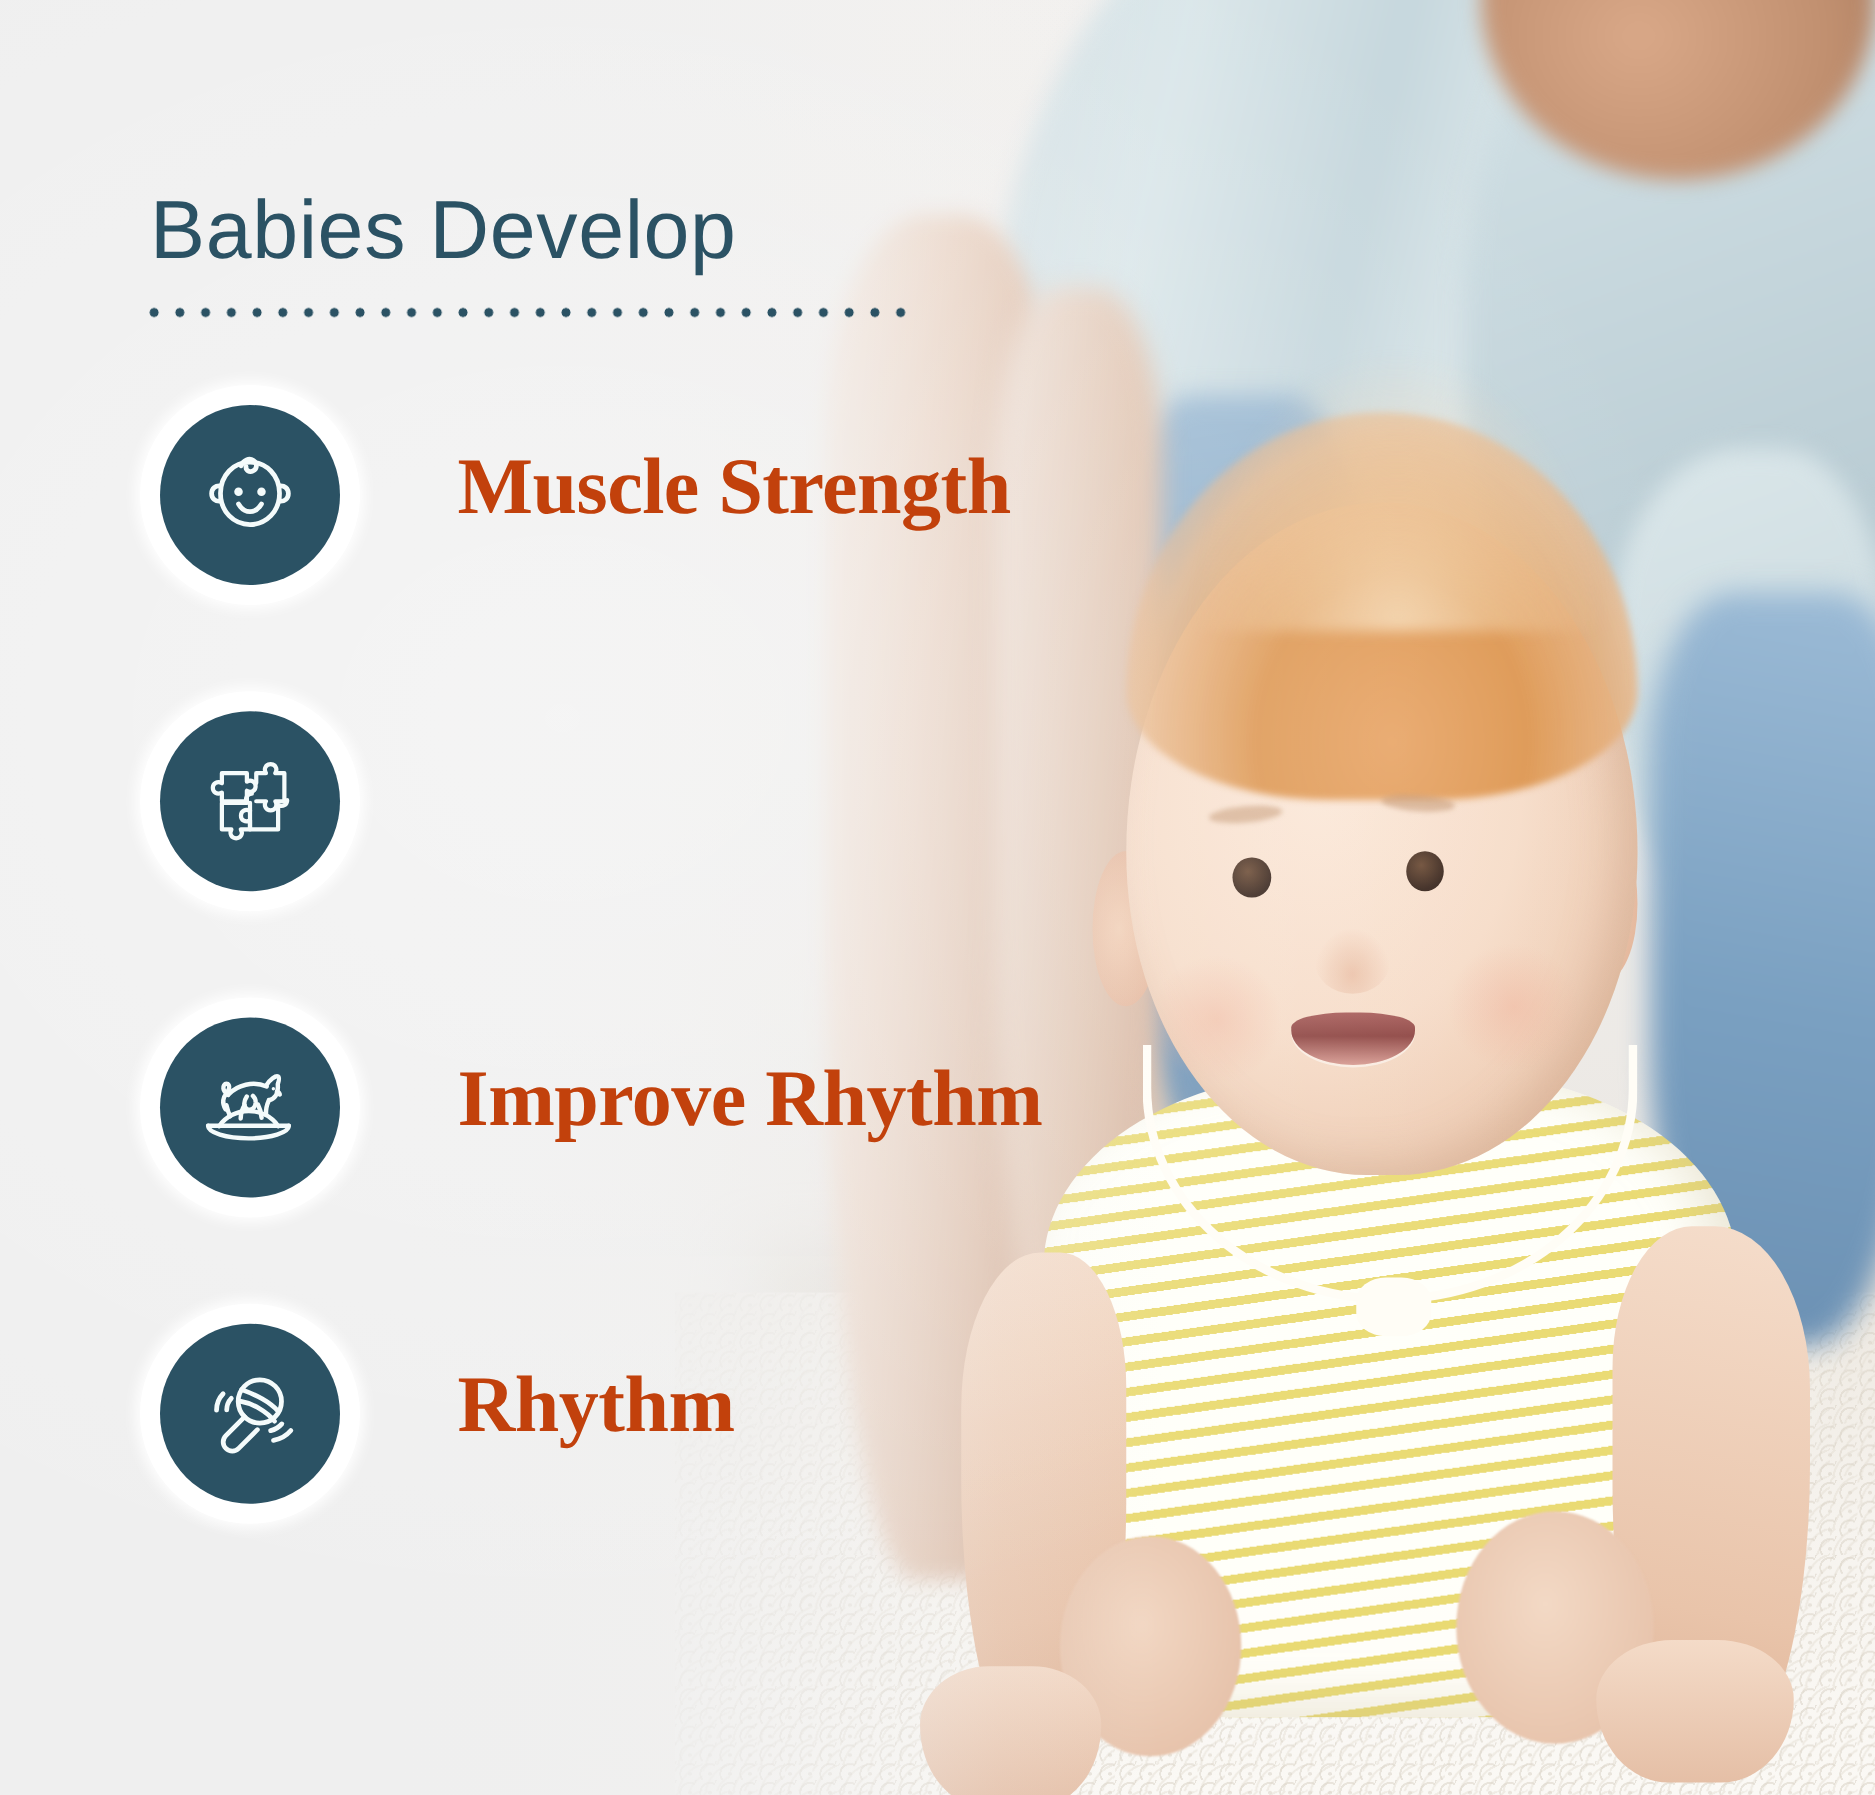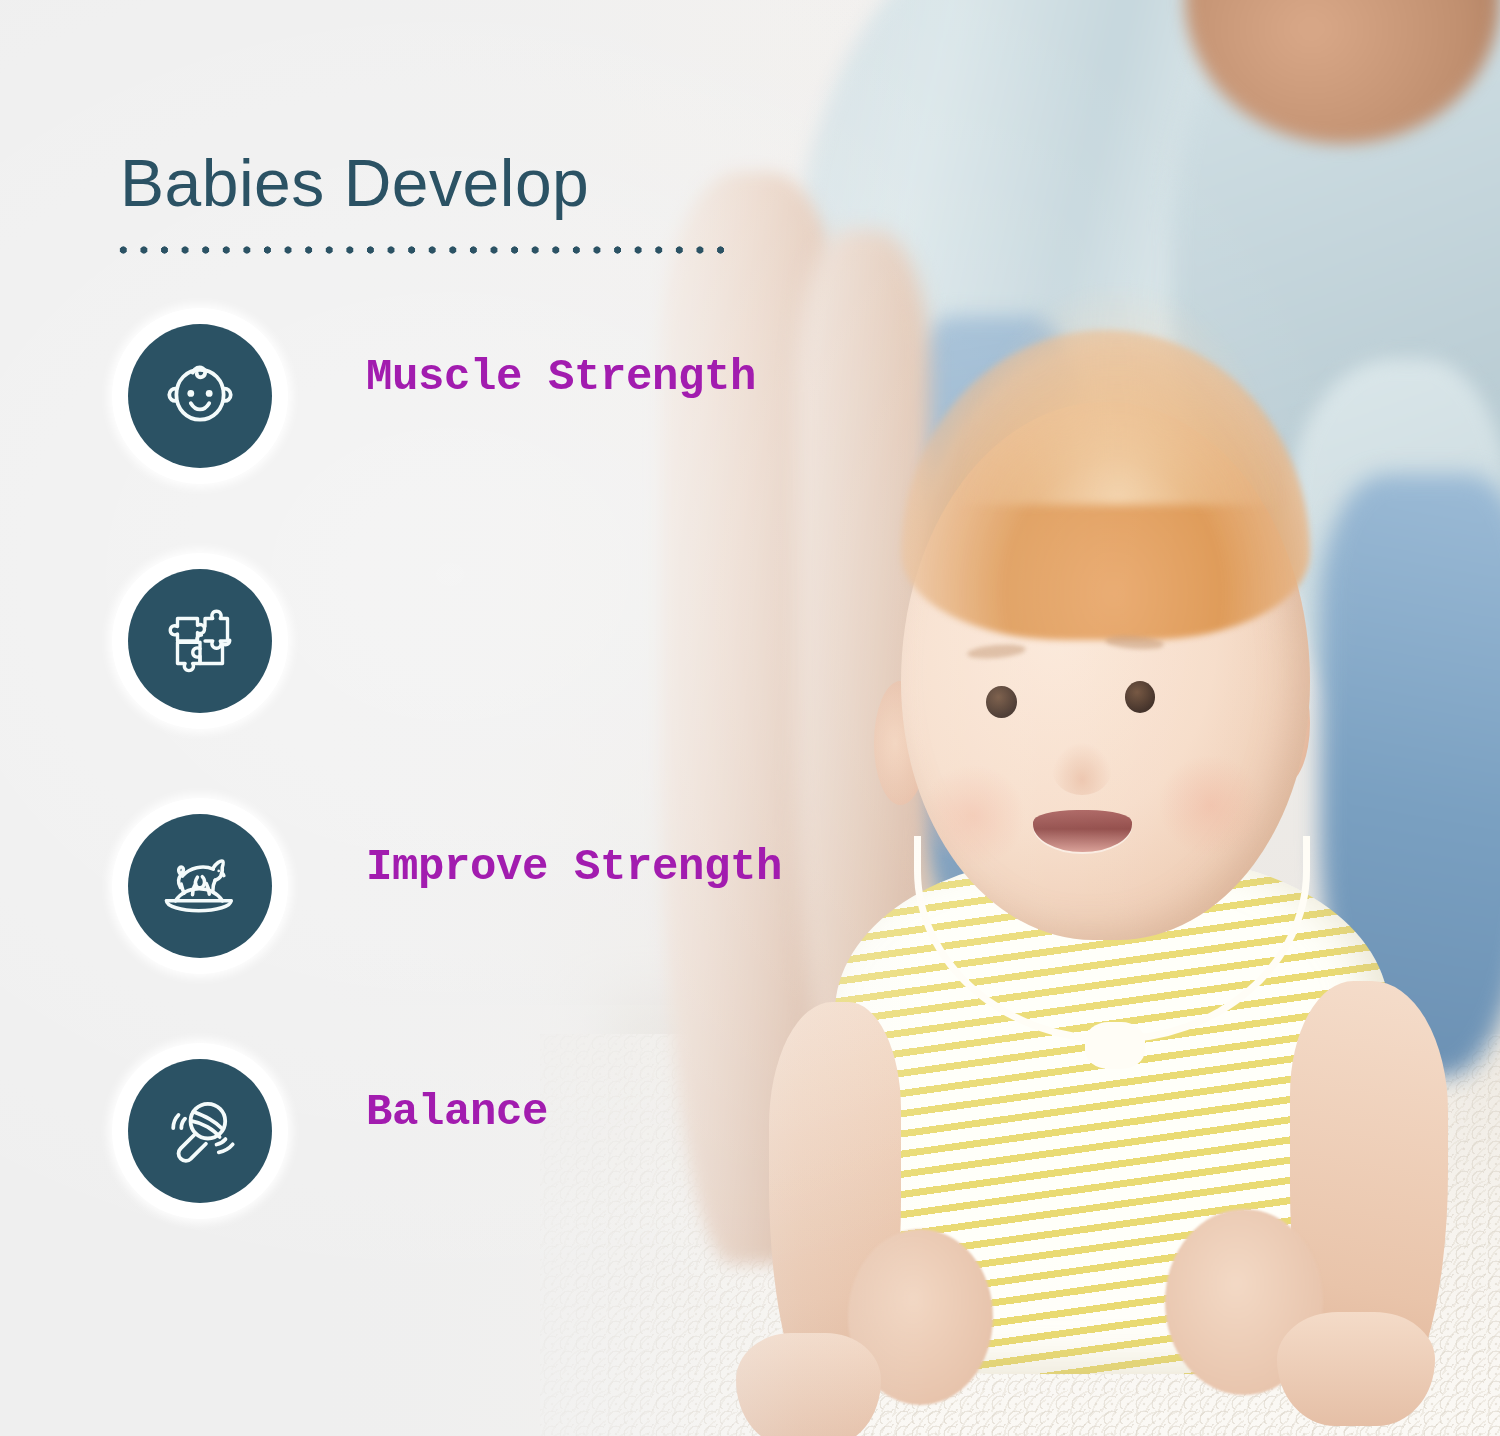--- a/index.html
+++ b/index.html
@@ -366,26 +366,26 @@
     background: #2b5264;
     display: flex;
     align-items: center;
     justify-content: center;
   }
   .icon-disc svg { display: block; }
   .item-label {
     position: absolute;
     left: 366px;
     top: 44px;
-    font-size: 44px;
+    font-size: 64px;
     font-weight: 700;
-    color: #a21caf;
+    color: #c2410c;
     letter-spacing: -.4px;
     white-space: nowrap;
-    font-family: Liberation Mono, monospace;
+    font-family: Liberation Serif, serif;
   }
 </style>
 </head>
 <body>
 
 <div id="infographic">
 
   <div class="photo">
     <div class="room-wall"></div>
     <div class="room-floor"></div>
@@ -494,21 +494,21 @@
                 <path d="M29.9 39.2c.1-3.3 1-6.4 2.5-8.8"></path>
                 <path d="M43.6 38.7c-.3-3.2-1.1-6.2-2.4-8.6"></path>
 
                 <path d="M15.8 44.2c4.2-6.1 11.4-9.9 19.4-9.9s15.1 3.8 19.3 9.9"></path>
                 <path d="M8.6 44c0 4.5 11.8 8.2 26.4 8.2S61.4 48.5 61.4 44"></path>
                 <path d="M8.6 44h52.8"></path>
               </svg>
             </span>
           </div>
         </div>
-        <div class="item-label">Improve Strength</div>
+        <div class="item-label">Improve Rhythm</div>
       </div>
 
       <div class="item">
         <div class="icon-ring">
           <div class="icon-disc">
             <span>
               <svg width="84" height="84" viewBox="0 0 64 64" fill="none" stroke="#f4fbfb" stroke-width="2.9" stroke-linecap="round" stroke-linejoin="round">
 
                 <circle cx="38" cy="24.5" r="13.2"></circle>
                 <path d="M26.9 17.3c3.6 1.3 8.4 3.2 12.5 5.6 4.2 2.4 7.6 5.2 9.8 7.6"></path>
@@ -518,18 +518,18 @@
 
                 <path d="M20.6 22.6c-1.8 1.9-2.8 4.4-2.8 7.1"></path>
                 <path d="M15.6 19.8c-2.6 2.7-4 6.3-4 10"></path>
 
                 <path d="M44.6 42.3c2.6-.6 5-2 6.8-4.1"></path>
                 <path d="M46.3 48.2c4.1-.7 7.9-2.8 10.6-6"></path>
               </svg>
             </span>
           </div>
         </div>
-        <div class="item-label">Balance</div>
+        <div class="item-label">Rhythm</div>
       </div>
 
     </div>
   </div>
 </div>
 
 </body></html>

